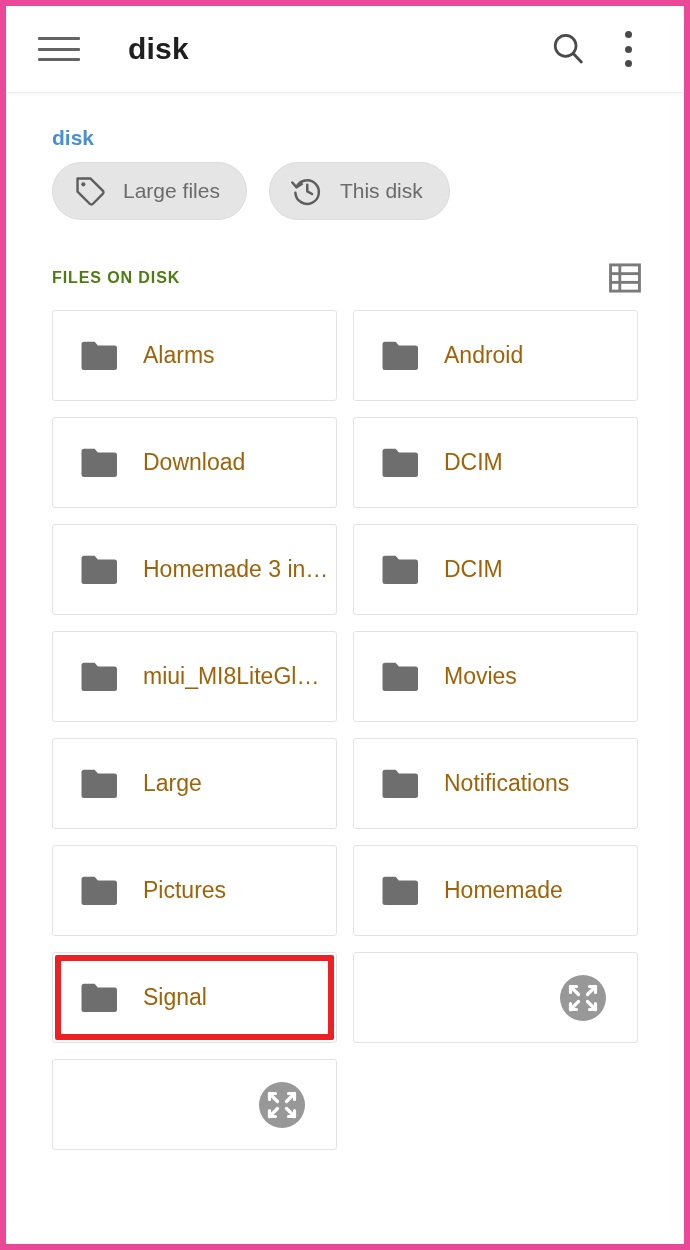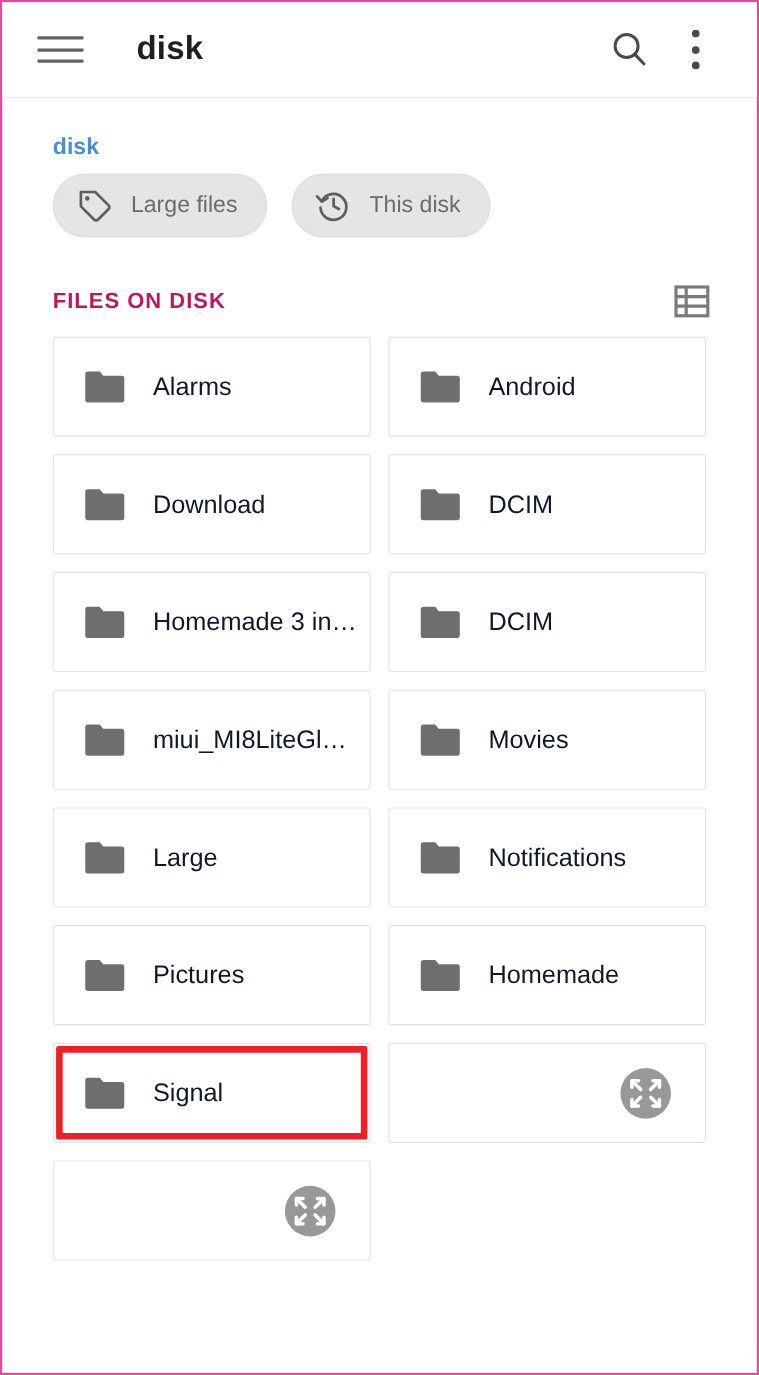--- a/index.html
+++ b/index.html
@@ -10,21 +10,21 @@
     background: #ffffff;
     font-family: "Liberation Sans", sans-serif;
     overflow: hidden;
   }
 
   .screen {
     position: relative;
     width: 690px;
     height: 1250px;
     background: #ffffff;
-    border: 2px solid #ec4899;
+    border: 6px solid #ec4899;
     overflow: hidden;
   }
 
   
   .appbar {
     position: relative;
     height: 86px;
     background: #ffffff;
     display: flex;
     align-items: center;
@@ -128,24 +128,24 @@
 
   
   .section-head {
     display: flex;
     align-items: center;
     justify-content: space-between;
     padding: 42px 42px 0 46px;
     height: 74px;
   }
   .section-title {
-    font-size: 20px;
+    font-size: 16px;
     font-weight: bold;
     letter-spacing: 0.9px;
-    color: #be185d;
+    color: #4d7c0f;
   }
   .view-toggle {
     width: 34px;
     height: 30px;
     cursor: pointer;
     display: block;
   }
 
   
   .grid {
@@ -179,21 +179,21 @@
 
   .folder-icon {
     width: 40px;
     height: 33px;
     flex: 0 0 auto;
     display: block;
   }
 
   .card-label {
     font-size: 23px;
-    color: #0f172a;
+    color: #a16207;
     margin-left: 24px;
     white-space: nowrap;
     overflow: hidden;
     text-overflow: clip;
   }
 
   
   .card.partial {
     justify-content: flex-end;
     padding-left: 0;

